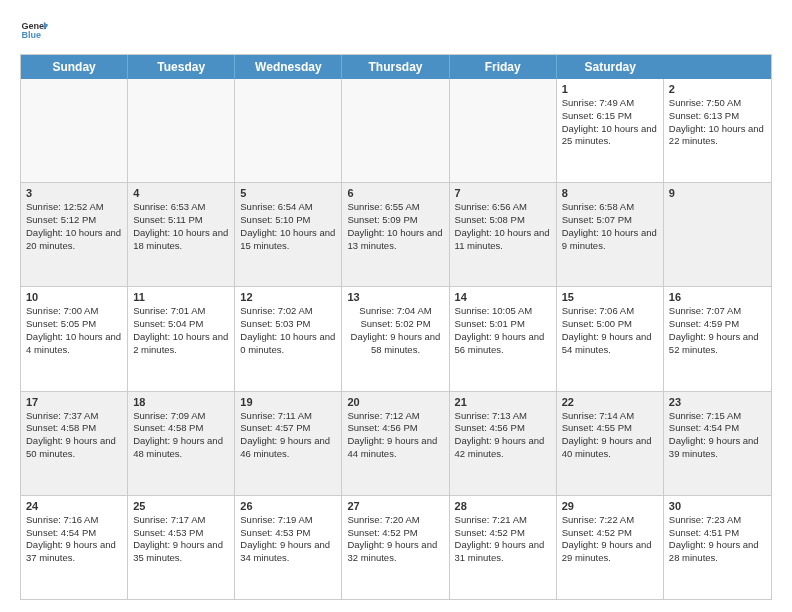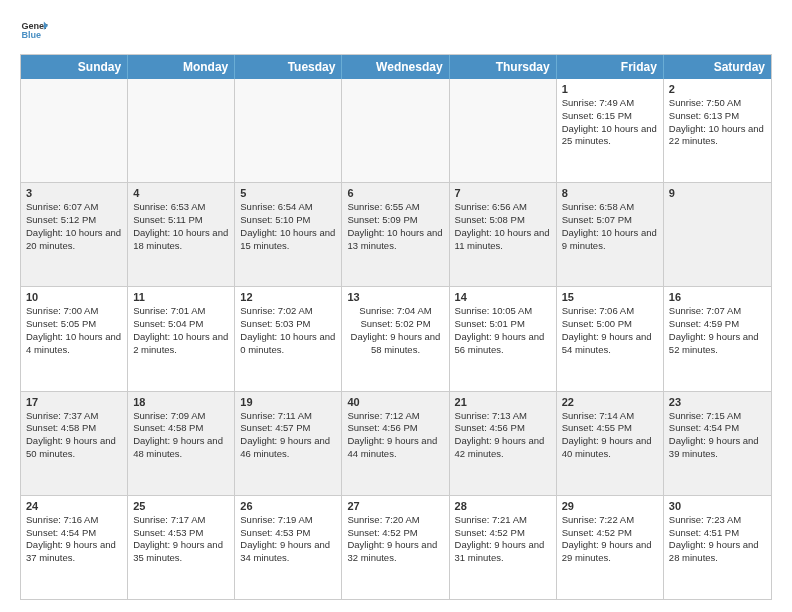--- a/index.html
+++ b/index.html
@@ -55,21 +55,21 @@
     .cal-header-row {
       display: grid;
       grid-template-columns: repeat(7, 1fr);
       background: #4a90c4;
     }
     .cal-header-cell {
       color: #fff;
       font-size: 12px;
       font-weight: bold;
       padding: 5px 6px;
-      text-align: right;
+      text-align: center;
       border-right: 1px solid #6aadd5;
     }
     .cal-header-cell:last-child { border-right: none; }
     .cal-body {
       flex: 1;
       display: flex;
       flex-direction: column;
     }
     .cal-week {
       flex: 1;
@@ -121,21 +121,20 @@
     </div>
     <div class="title-block">
       <div class="month-title"></div>
       <div class="location"></div>
     </div>
   </div>
 
   <div class="calendar">
     <div class="cal-header-row">
     <div class="cal-header-cell">Sunday</div>
-        <div class="cal-header-cell">Monday</div>
         <div class="cal-header-cell">Tuesday</div>
         <div class="cal-header-cell">Wednesday</div>
         <div class="cal-header-cell">Thursday</div>
         <div class="cal-header-cell">Friday</div>
         <div class="cal-header-cell">Saturday</div>
       </div>
     <div class="cal-body">
     <div class="cal-week">
           <div class="cal-cell empty"></div>
           <div class="cal-cell empty"></div>
@@ -151,21 +150,21 @@
           <div class="cal-cell">
             <span class="day-num">2</span>
             <div class="cell-text" style="white-space: pre-line;">Sunrise: 7:50 AM
 Sunset: 6:13 PM
 Daylight: 10 hours and 22 minutes.</div>
           </div>
         </div>
         <div class="cal-week">
           <div class="cal-cell alt">
             <span class="day-num">3</span>
-            <div class="cell-text" style="white-space: pre-line;">Sunrise: 6:07 AM
+            <div class="cell-text" style="white-space: pre-line;">Sunrise: 12:52 AM
 Sunset: 5:12 PM
 Daylight: 10 hours and 20 minutes.</div>
           </div>
           <div class="cal-cell alt">
             <span class="day-num">4</span>
             <div class="cell-text" style="white-space: pre-line;">Sunrise: 6:53 AM
 Sunset: 5:11 PM
 Daylight: 10 hours and 18 minutes.</div>
           </div>
           <div class="cal-cell alt">
@@ -253,21 +252,21 @@
 Sunset: 4:58 PM
 Daylight: 9 hours and 48 minutes.</div>
           </div>
           <div class="cal-cell alt">
             <span class="day-num">19</span>
             <div class="cell-text" style="white-space: pre-line;">Sunrise: 7:11 AM
 Sunset: 4:57 PM
 Daylight: 9 hours and 46 minutes.</div>
           </div>
           <div class="cal-cell alt">
-            <span class="day-num">40</span>
+            <span class="day-num">20</span>
             <div class="cell-text" style="white-space: pre-line;">Sunrise: 7:12 AM
 Sunset: 4:56 PM
 Daylight: 9 hours and 44 minutes.</div>
           </div>
           <div class="cal-cell alt">
             <span class="day-num">21</span>
             <div class="cell-text" style="white-space: pre-line;">Sunrise: 7:13 AM
 Sunset: 4:56 PM
 Daylight: 9 hours and 42 minutes.</div>
           </div>

